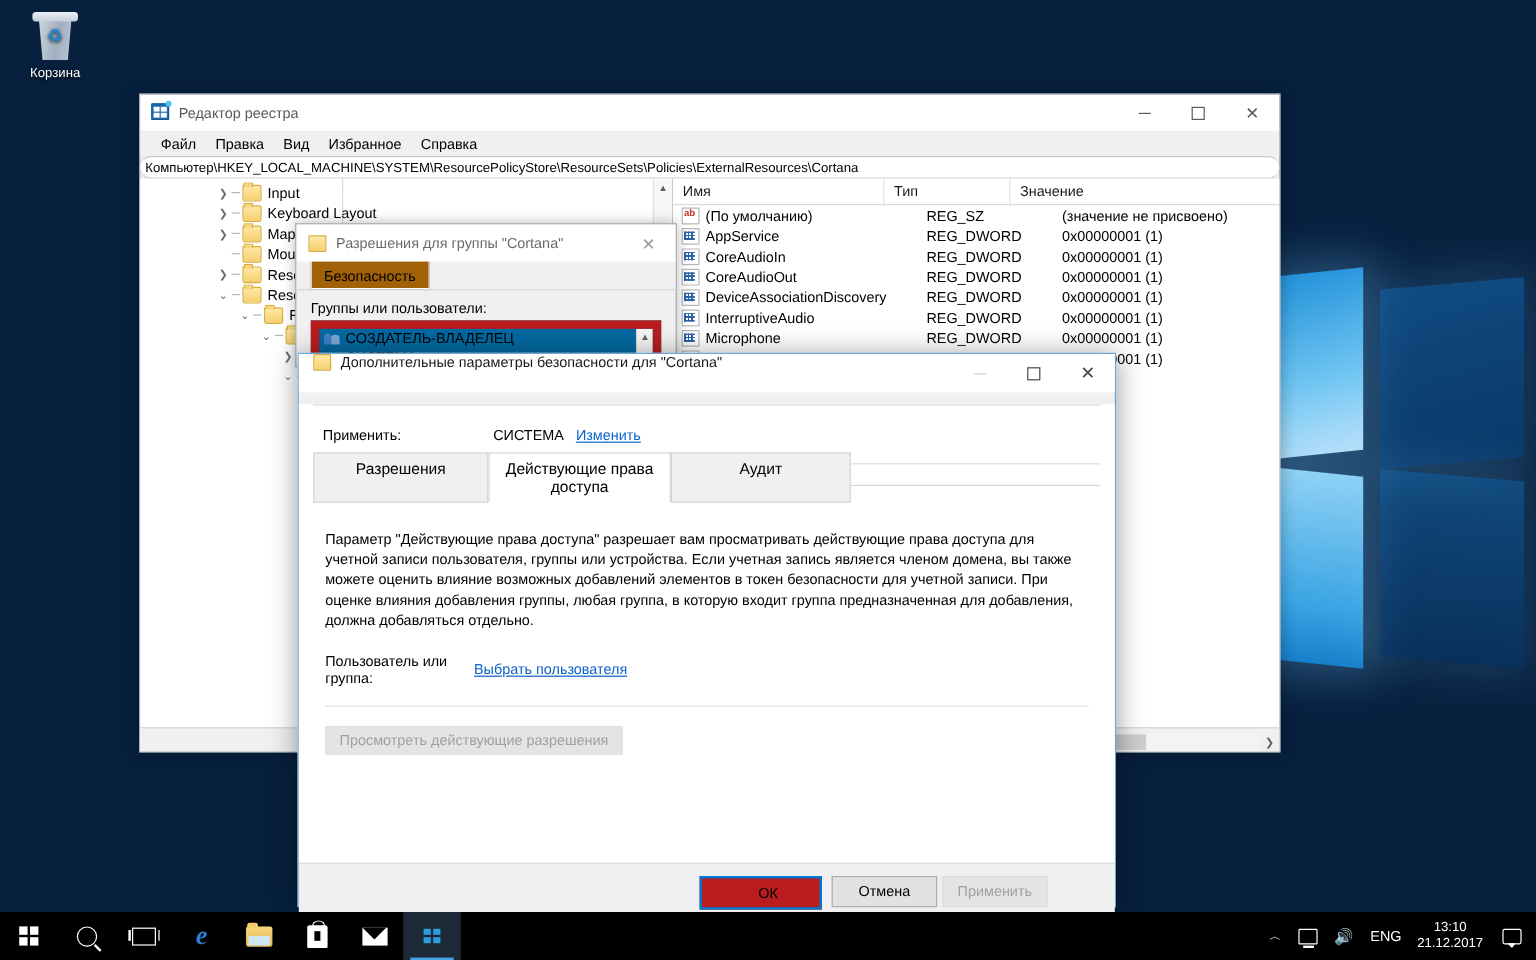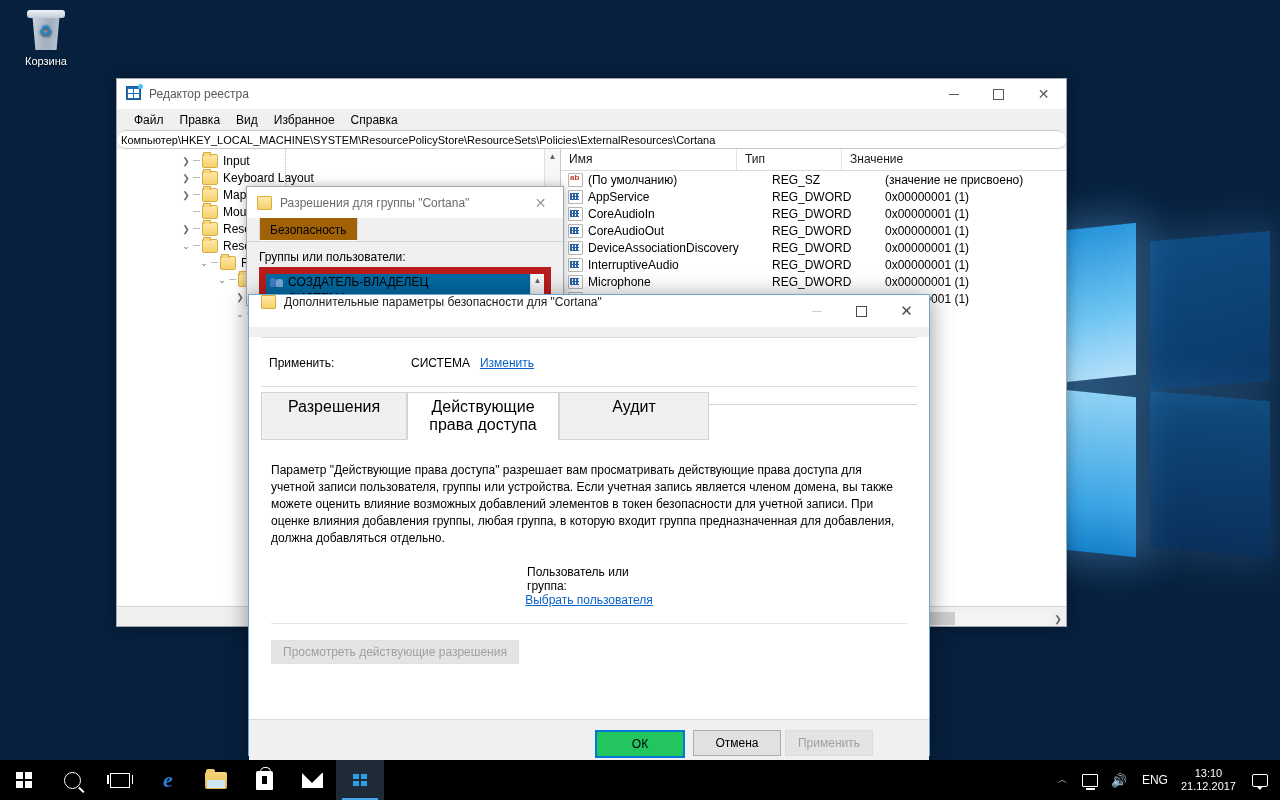--- a/index.html
+++ b/index.html
@@ -180,42 +180,42 @@
   .ad-btn { width:45px;height:32px;display:flex;align-items:center;justify-content:center;color:#4a4a4a;}
   .ad-btn.dis { color:#cfcfcf; }
   .ad-body { background:#fff; margin:0; height: calc(460px - 32px - 46px); position:relative; }
   .owner-box { border:1px solid #dcdcdc; border-left:none;border-right:none; margin:10px 12px 0 12px; height:48px; position:relative;}
   .owner-row { position:absolute; left:8px; top:18px; display:flex; align-items:center; font-size:12px;}
   .ow-lbl { width:142px; color:#000; }
   .ow-val { color:#000; margin-right:10px; }
   .ow-link { color:#0a63c9; text-decoration:underline; cursor:pointer;}
   .tabrow { display:flex; padding-left:12px; margin-top:-10px; position:relative; z-index:2;}
   .tab {
-    font-size:16px; padding:5px 0; text-align:center; background:#f0f0f0;
-    border:1px solid #d4d4d4; border-bottom:1px solid #d4d4d4; color:#000; box-sizing:border-box;margin-top:15px;
+    font-size:13px; padding:5px 0; text-align:center; background:#f0f0f0;
+    border:1px solid #d4d4d4; border-bottom:1px solid #d4d4d4; color:#000; box-sizing:border-box;
   }
   .tab.w1{width:146px;} .tab.w2{width:150px;} .tab.w3{width:152px;}
   .tab.active { background:#fff; border-bottom:1px solid #fff; position:relative; z-index:3;}
   .tab-underline{position:absolute;left:12px;right:12px;top:27px;height:1px;background:#d4d4d4;z-index:1;}
   .ad-content { padding: 22px 22px 0 22px; }
   .ad-para { font-size:12px; color:#000; line-height:17px; }
-  .ug-row { display:flex; align-items:center; margin-top:18px; font-size:12px;flex-direction:column;}
+  .ug-row { display:flex; align-items:center; margin-top:18px; font-size:12px;}
   .ug-lbl { width:124px; }
   .ug-link { color:#0a63c9; text-decoration:underline; }
   .ad-sep { margin: 16px 0 0 0; height:1px; background:#e3e3e3; }
   .eff-btn {
     margin-top:16px; display:inline-block; background:#e4e4e4; border:1px solid #e0e0e0;
     color:#a0a0a0; font-size:12px; padding:4px 11px;
   }
   .ad-footer { height:46px; background:#f0f0f0; position:relative; border-top:1px solid #dcdcdc;}
   .ad-footer .btn {
     position:absolute; top:10px; height:24px; width:86px; font-size:12px;
     display:flex; align-items:center; justify-content:center; background:#e1e1e1; border:1px solid #adadad; color:#000;
   }
-  .btn.ok { right:244px; background:#22c55e; border:2px solid #0078d7; }
+  .btn.ok { right:244px; background:#b91c1c; border:2px solid #0078d7;padding-left:12px; }
   .btn.cancel { right:148px; }
   .btn.apply { right:56px; color:#a0a0a0; background:#e4e4e4; border:1px solid #dcdcdc; }
 
   
   #taskbar {
     position:absolute; left:0; bottom:0; width:1280px; height:40px;
     background:#000000; display:flex; align-items:center;
   }
   .tb-item { width:48px; height:40px; display:flex; align-items:center; justify-content:center; position:relative; }
   .tb-item.active { background:#1e2a38; }

